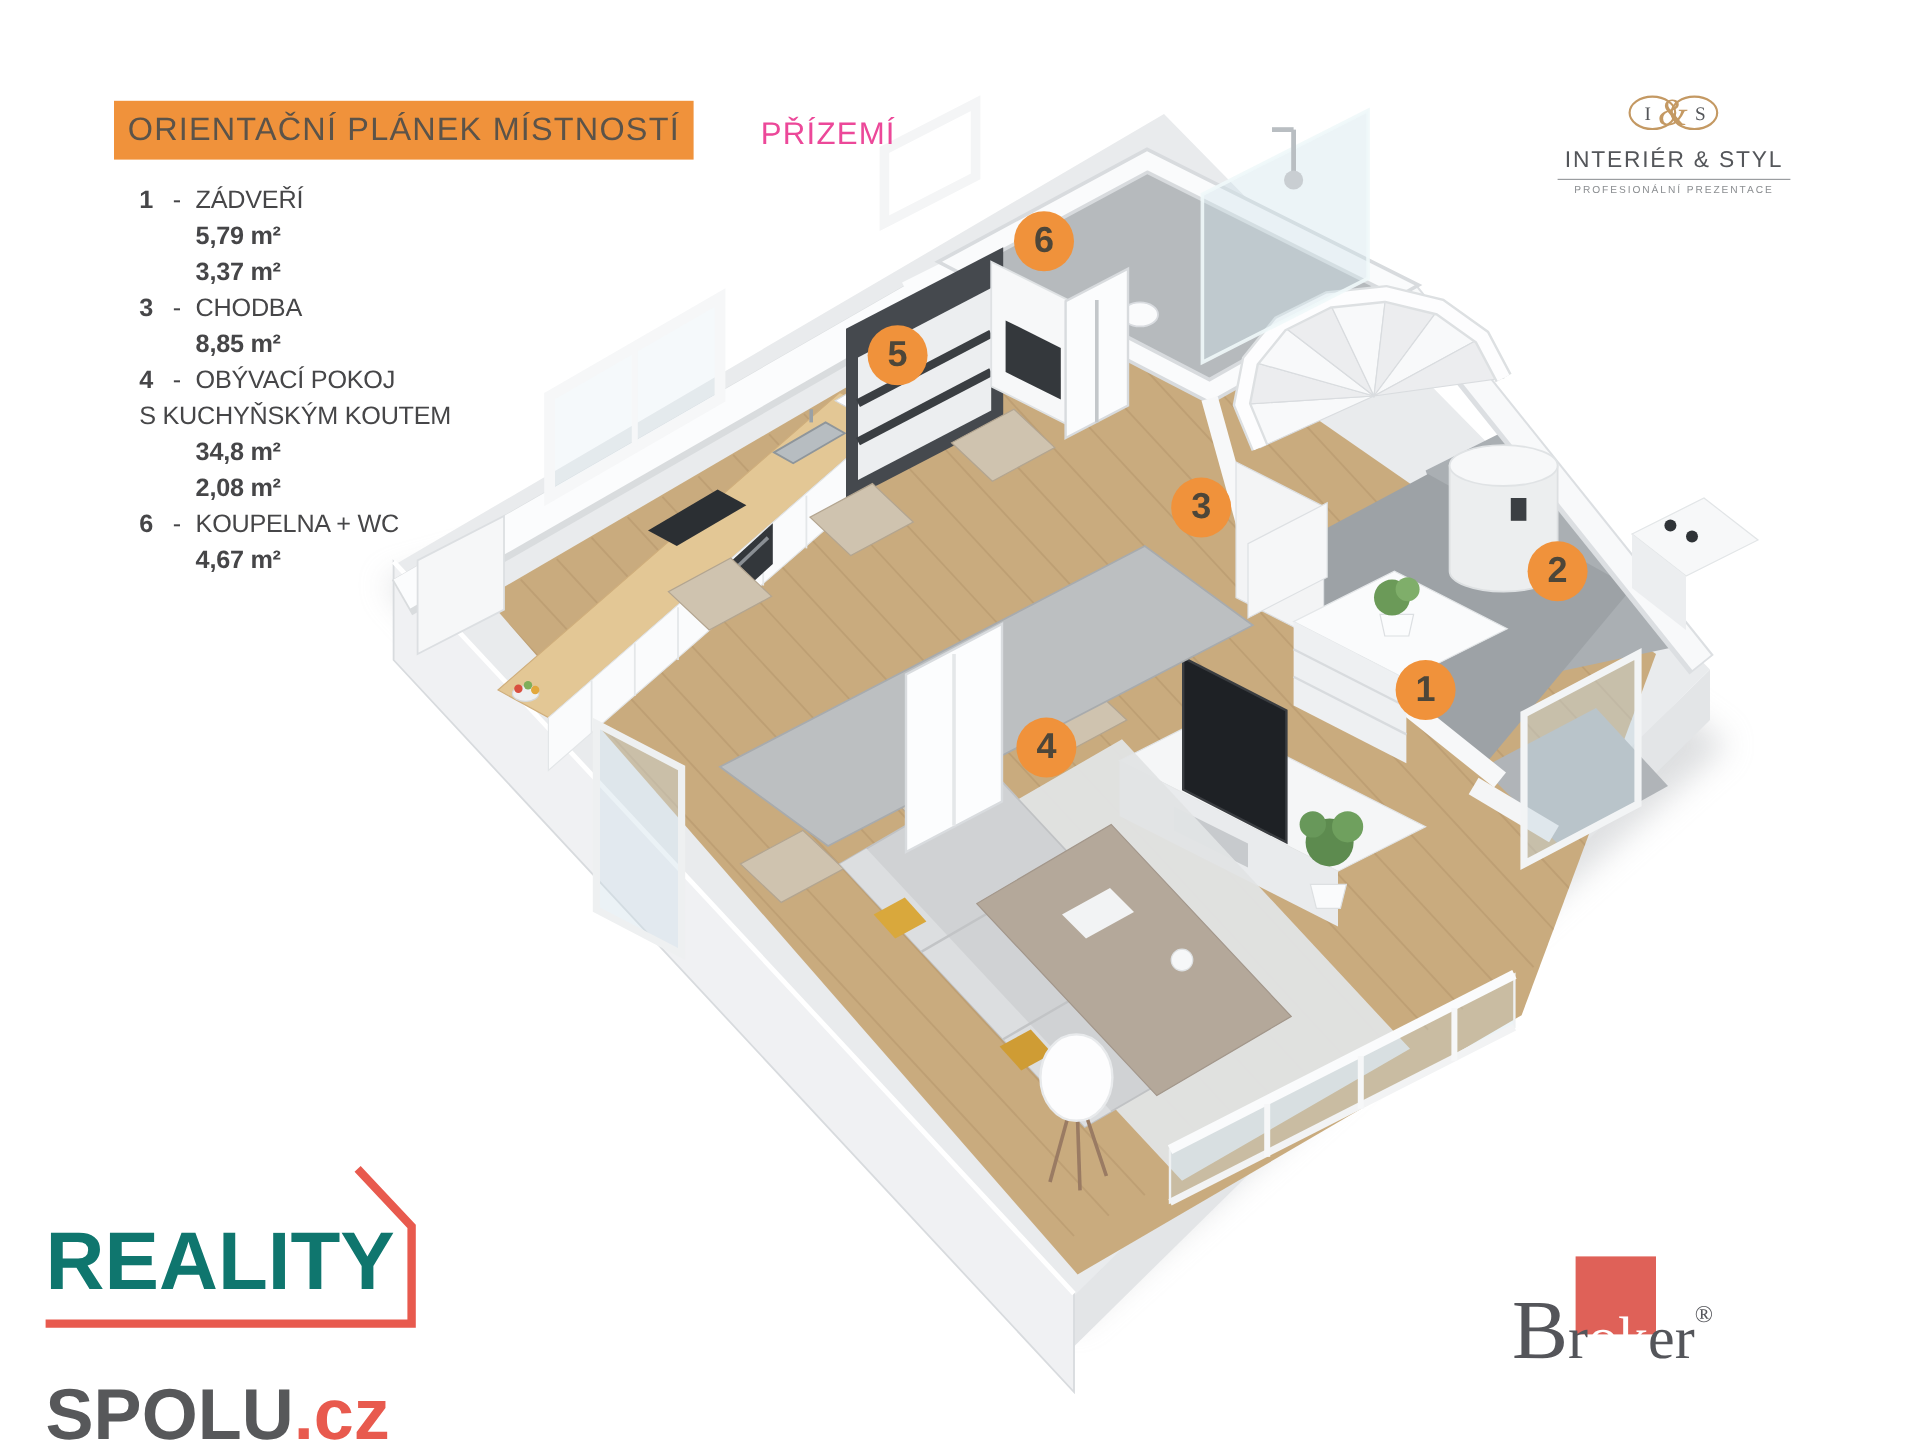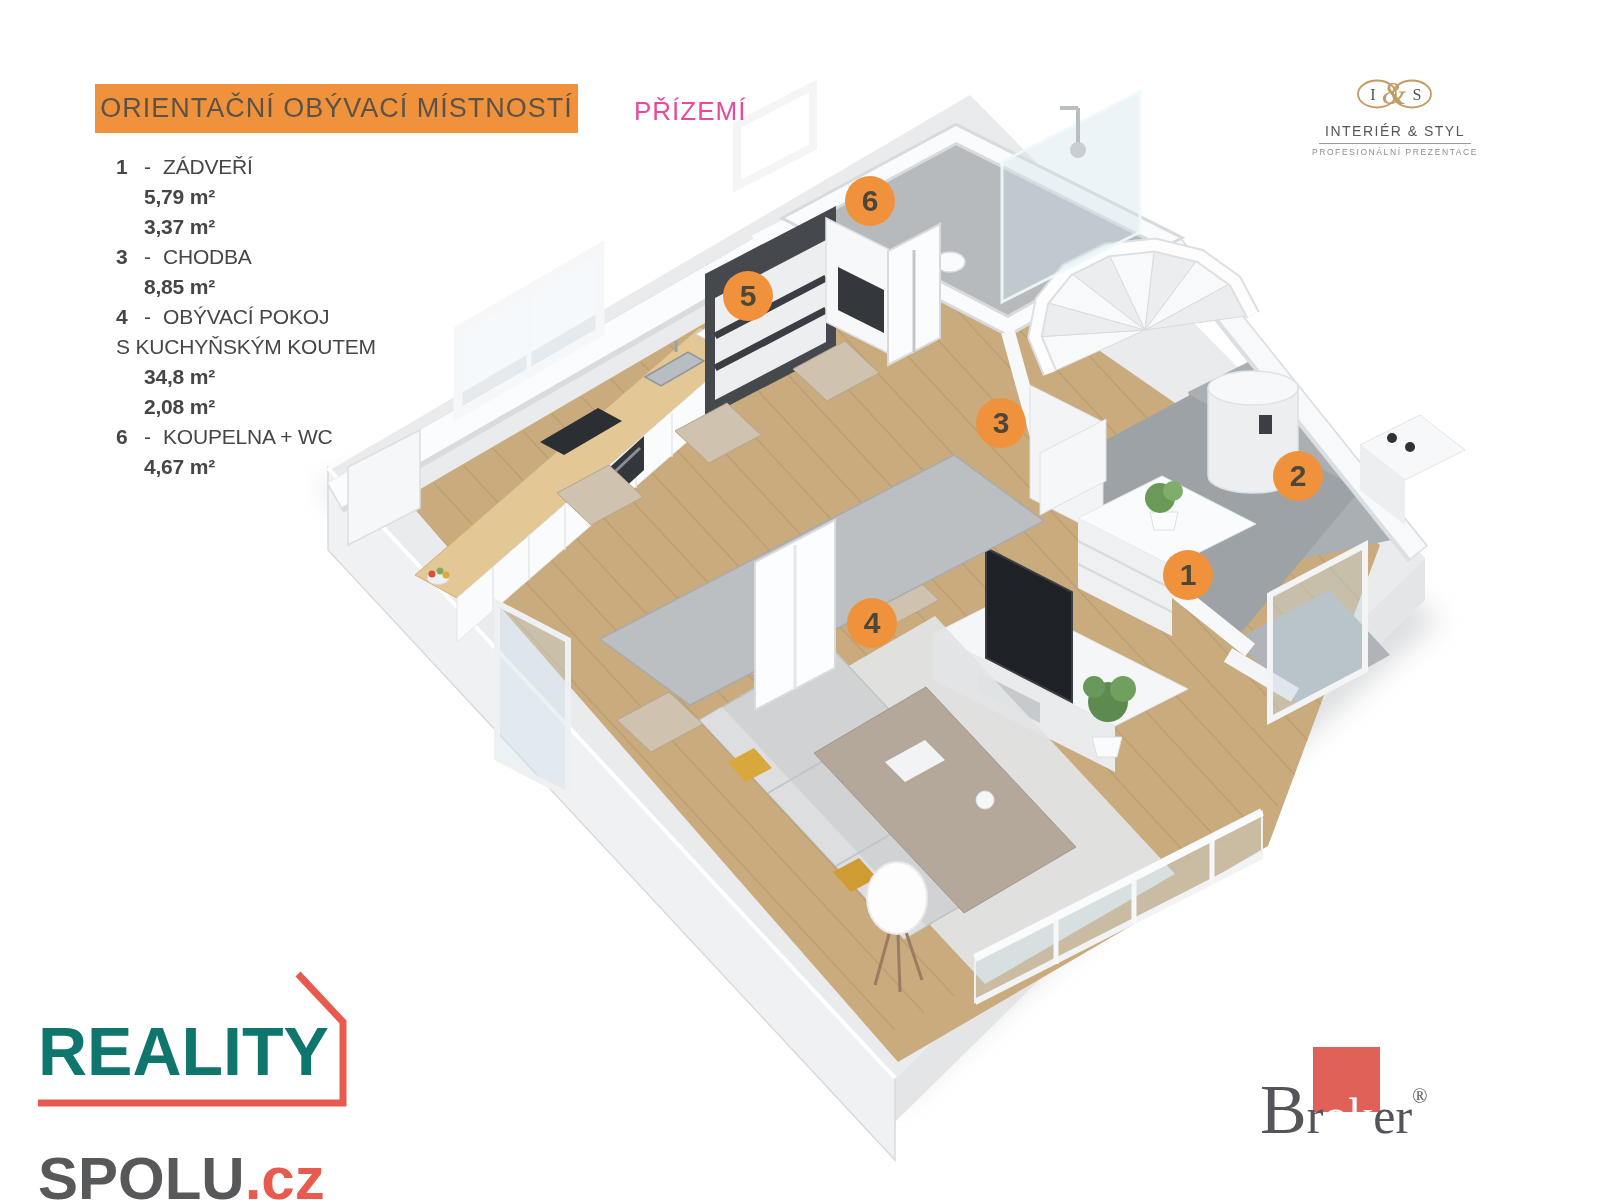--- a/index.html
+++ b/index.html
@@ -12,28 +12,28 @@
              letter-spacing:1px;color:#5B5349;z-index:3;}
   .floor-label{position:absolute;left:634px;top:96px;font-size:26px;color:#ec4899;
                letter-spacing:1px;z-index:3;}
   
   .legend{position:absolute;left:116px;top:152px;font-size:21px;line-height:30px;
           color:#464648;z-index:3;letter-spacing:-0.2px;}
   .leg-num{display:inline-block;width:28px;font-weight:700;}
   .leg-dash{display:inline-block;width:19px;}
   .leg-name2{}
   .leg-name2:empty{display:none;}
-  .leg-area{margin-left:28px;font-weight:700;}
+  .leg-area{margin-left:47px;font-weight:700;}
   
   .marker{position:absolute;width:50px;height:50px;border-radius:50%;background:#F0923B;
           display:flex;align-items:center;justify-content:center;font-size:30px;font-weight:700;
           color:#4D4639;z-index:2;}
   
   .is-logo{position:absolute;left:1295px;top:70px;width:200px;text-align:center;color:#54565A;z-index:3;}
-  .is-name{display:inline-block;font-size:14px;letter-spacing:1.5px;padding:0 6px 4px 6px;
+  .is-name{display:inline-block;font-size:19px;letter-spacing:1.5px;padding:0 6px 4px 6px;
            border-bottom:1.5px solid #9a9da0;}
   .is-tagline{font-size:8.5px;letter-spacing:1.6px;color:#8b8e91;margin-top:3px;}
   
   .rs-shape{position:absolute;left:36px;top:970px;z-index:3;}
   .rs-word1{position:absolute;left:38px;top:1012px;font-size:68px;font-weight:700;color:#0f766e;z-index:3;}
   .rs-line2{position:absolute;left:38px;top:1104px;font-size:60px;font-weight:700;color:#57585A;z-index:3;margin-top:40px;}
   .rs-suffix{color:#E85A4E;}
   
   .bc{position:absolute;left:1240px;top:1040px;width:370px;height:150px;
       font-family:"Liberation Serif",serif;color:#54555A;z-index:3;}
@@ -276,21 +276,21 @@
       <polygon points="975,958 1262,812 1262,856 975,1002" fill="rgba(200,220,230,0.35)" stroke="#eef1f2" stroke-width="2"></polygon>
       <line x1="975" y1="958" x2="1262" y2="812" stroke="#fafbfc" stroke-width="8"></line>
       <line x1="975" y1="1002" x2="1262" y2="856" stroke="#f2f3f4" stroke-width="6"></line>
       <line x1="1056" y1="920" x2="1056" y2="964" stroke="#f6f7f8" stroke-width="5"></line>
       <line x1="1134" y1="880" x2="1134" y2="924" stroke="#f6f7f8" stroke-width="5"></line>
       <line x1="1212" y1="840" x2="1212" y2="884" stroke="#f6f7f8" stroke-width="5"></line>
     </g>
   </svg>
 
   <div class="title-bar">
-    <span>ORIENTAČNÍ OBÝVACÍ MÍSTNOSTÍ</span>
+    <span>ORIENTAČNÍ PLÁNEK MÍSTNOSTÍ</span>
   </div>
   <div class="floor-label">PŘÍZEMÍ</div>
 
   <div class="legend">
     <div class="leg-item">
       <div class="leg-line1"><span class="leg-num">1</span><span class="leg-dash">-</span><span class="leg-name">ZÁDVEŘÍ</span></div>
 
       <div class="leg-area">5,79 m²</div>
     </div>
     <div class="leg-item">

